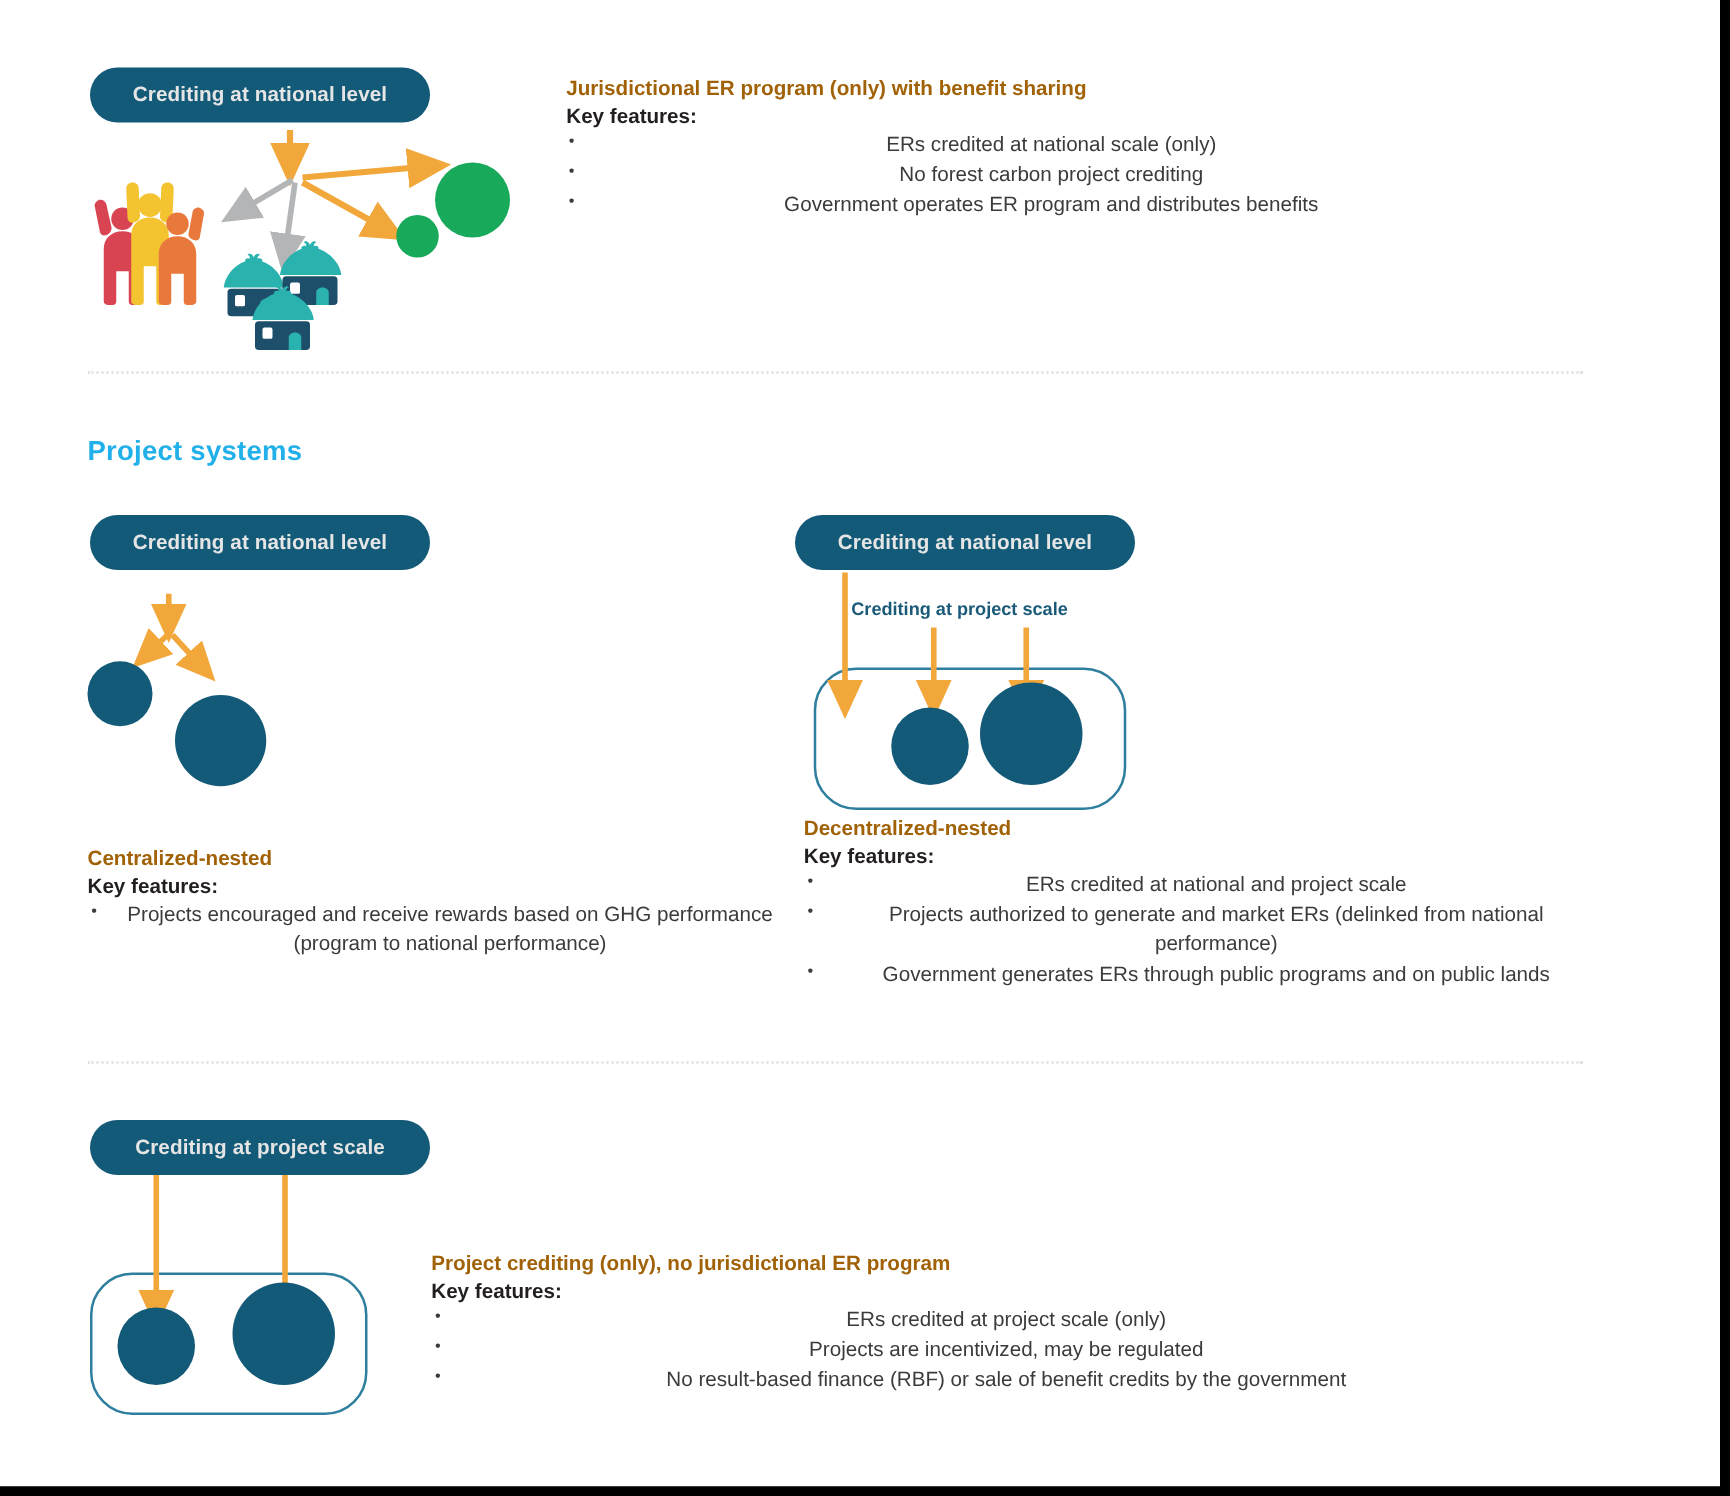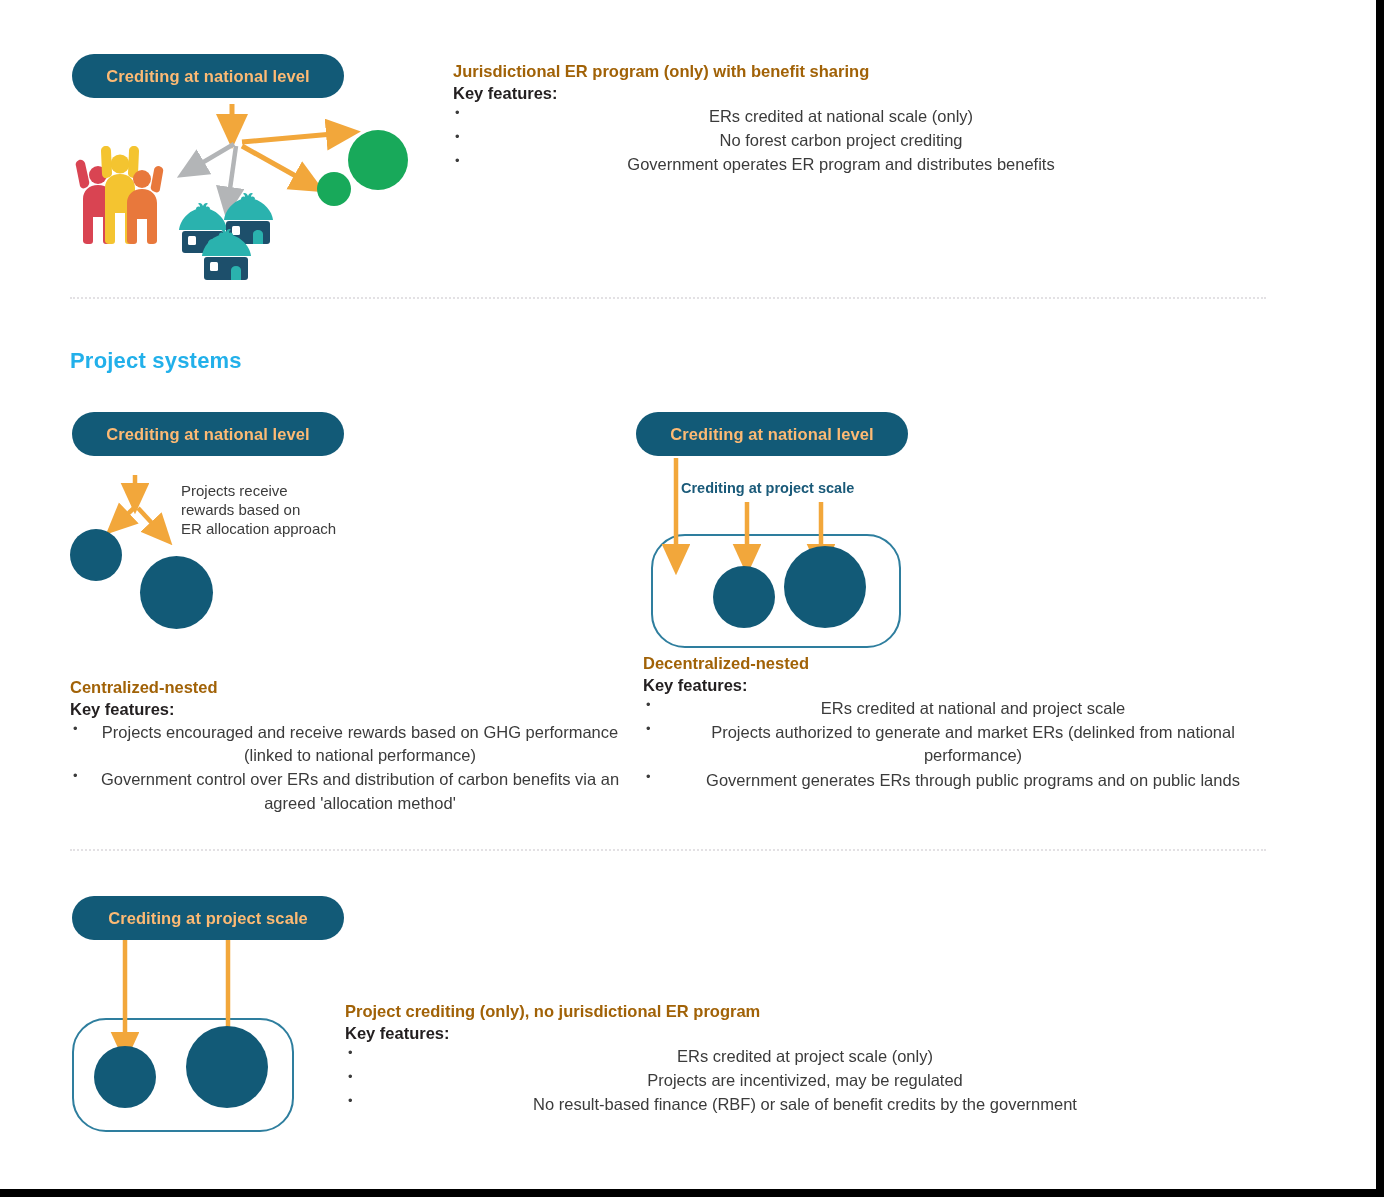--- a/index.html
+++ b/index.html
@@ -12,21 +12,21 @@
     overflow:hidden;
     box-sizing:border-box;
     border-right:8px solid #000;
     border-bottom:8px solid #000;
   }
   .abs{position:absolute;}
 
   
   .pill{
     background:#125a77;
-    color:#fdba74;
+    color:#e5e5e5;
     border-radius:999px;
     font-weight:bold;
     letter-spacing:.1px;
     display:flex;align-items:center;justify-content:center;
     text-align:center;
     box-sizing:border-box;
   }
 
   
   .section-heading{
@@ -202,35 +202,29 @@
     <defs>
       <marker id="ar-or2" markerWidth="7" markerHeight="7" refX="3.6" refY="3.2" orient="auto">
         <path d="M0,0 L7,3.2 L0,6.4 z" fill="#f2a73b"></path>
       </marker>
     </defs>
     <line x1="25" y1="3" x2="25" y2="27" stroke="#f2a73b" stroke-width="4.5" marker-end="url(#ar-or2)"></line>
     <line x1="24" y1="36" x2="7" y2="52" stroke="#f2a73b" stroke-width="4.5" marker-end="url(#ar-or2)"></line>
     <line x1="28" y1="36" x2="52" y2="62" stroke="#f2a73b" stroke-width="4.5" marker-end="url(#ar-or2)"></line>
   </svg>
 
-  <div class="abs annot" style="left:181px;top:481px;">
-    <div>Projects receive</div>
-    <div>rewards based on</div>
-    <div>ER allocation approach</div>
-  </div>
 
   <div class="abs circle navy" style="left:70px;top:529px;width:52px;height:52px;"></div>
   <div class="abs circle navy" style="left:140px;top:556px;width:73px;height:73px;"></div>
 
   <div class="abs" style="left:70px;top:676px;width:560px;">
     <div class="block-title">Centralized-nested</div>
     <div class="block-sub">Key features:</div>
     <ul class="feat wide">
-      <li>Projects encouraged and receive rewards based on GHG performance (linked to national performance)</li>
-      <li>Government control over ERs and distribution of carbon benefits via an agreed 'allocation method'</li>
+      <li>Projects encouraged and receive rewards based on GHG performance (program to national performance)</li>
     </ul>
   </div>
 
   <div class="abs pill" style="left:636px;top:412px;width:272px;height:44px;font-size:16.5px;">
     <span>Crediting at national level</span>
   </div>
 
   <div class="abs mini-label" style="left:681px;top:480px;">Crediting at project scale</div>
 
   <div class="abs rrect" style="left:651px;top:534px;width:250px;height:114px;"></div>

